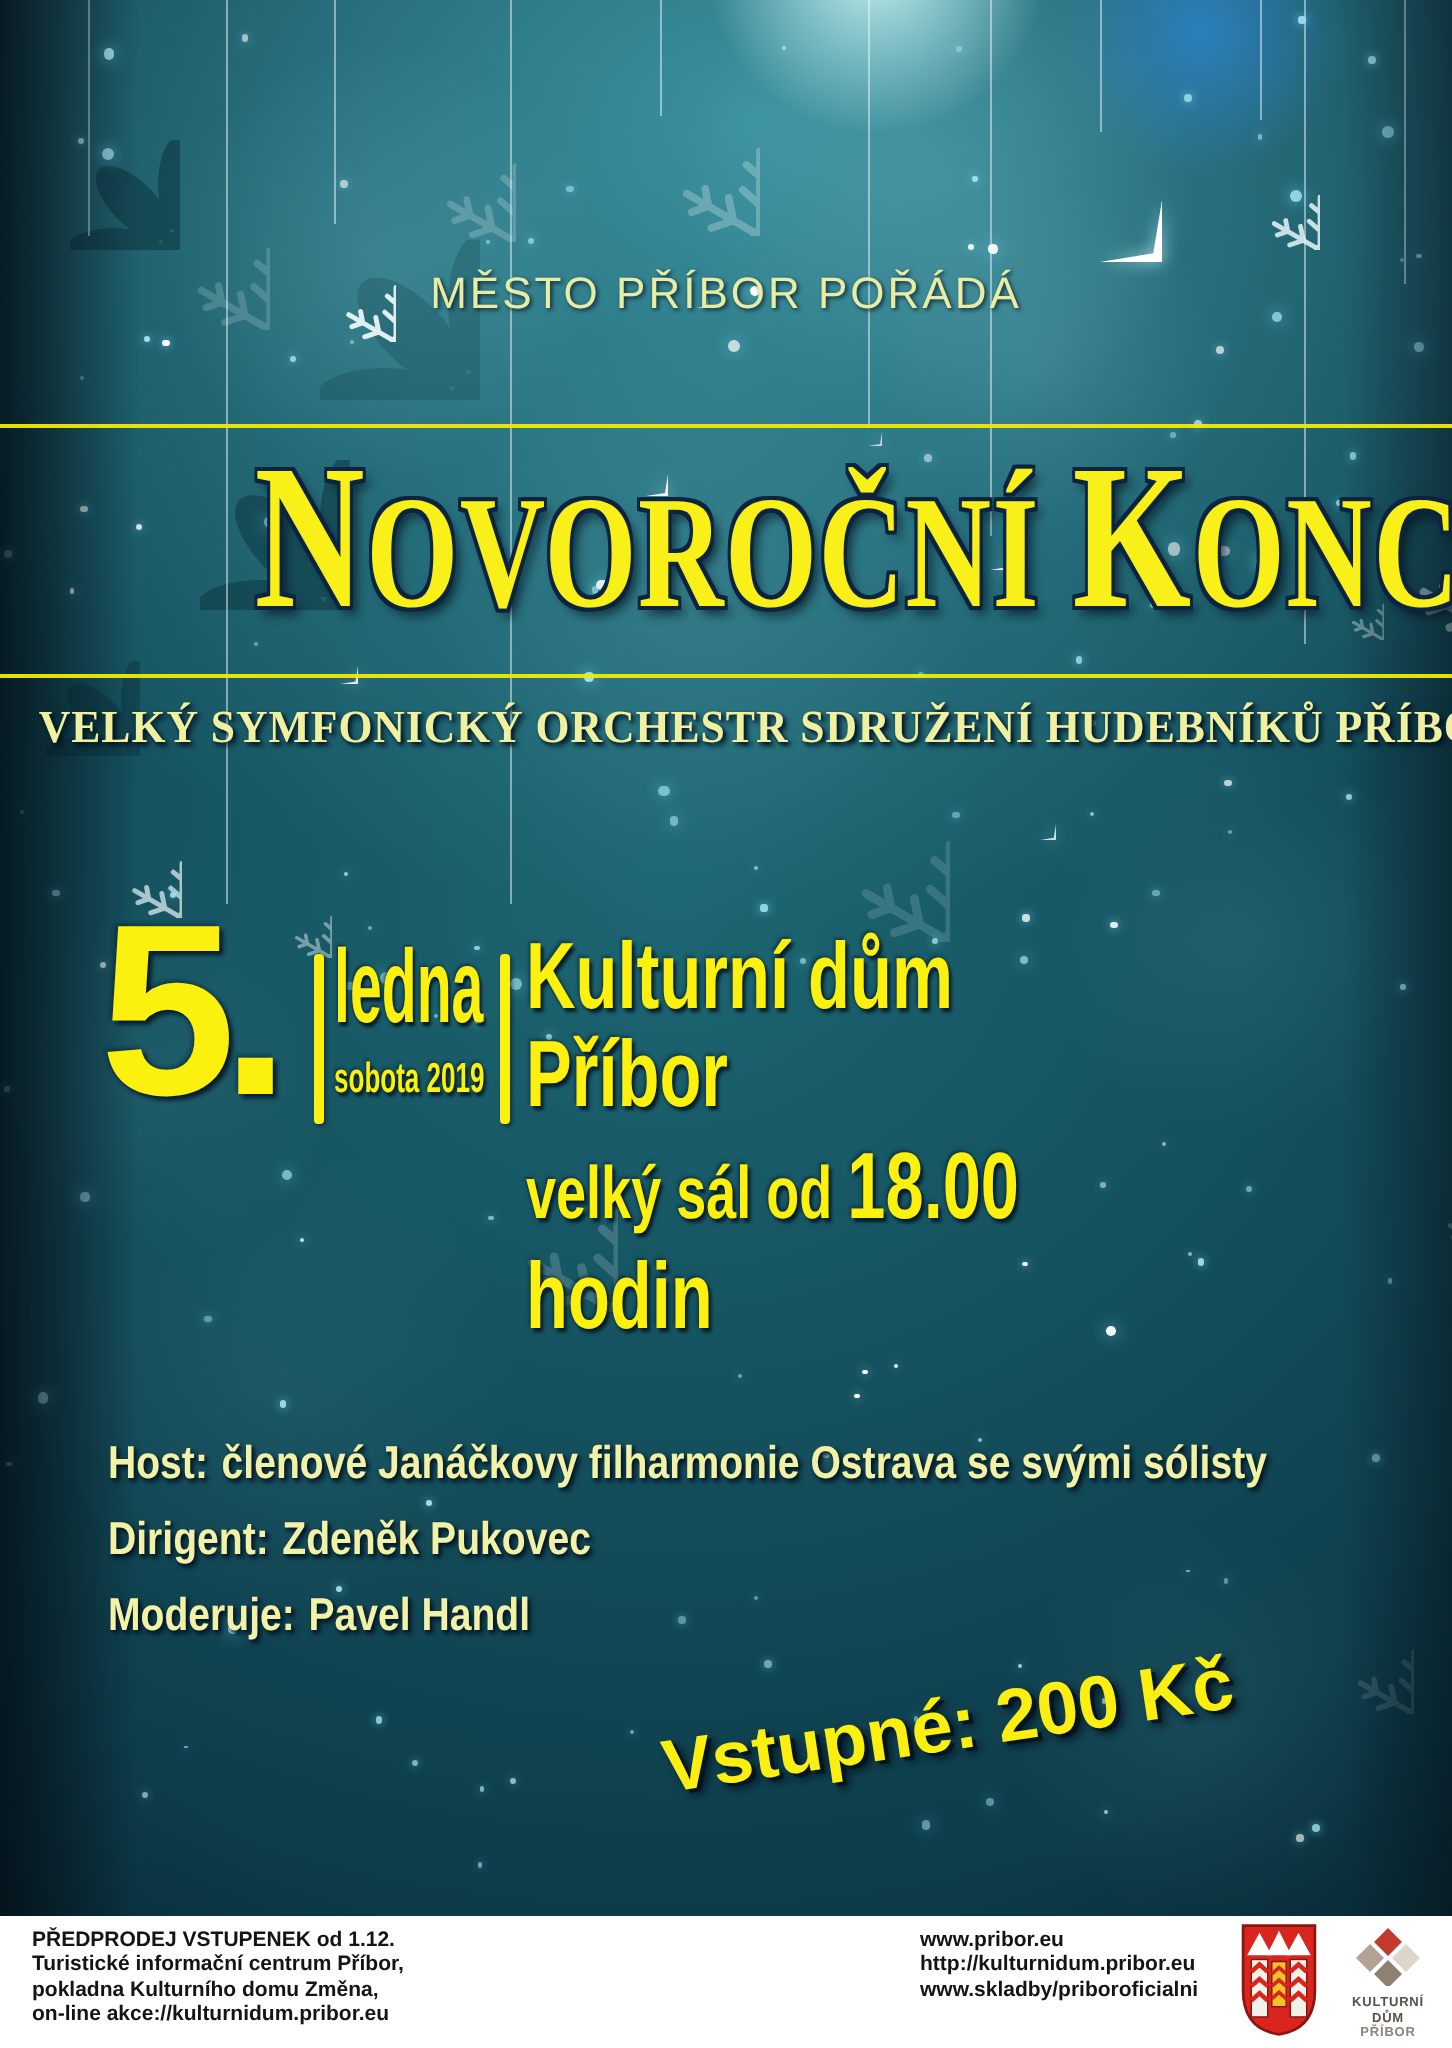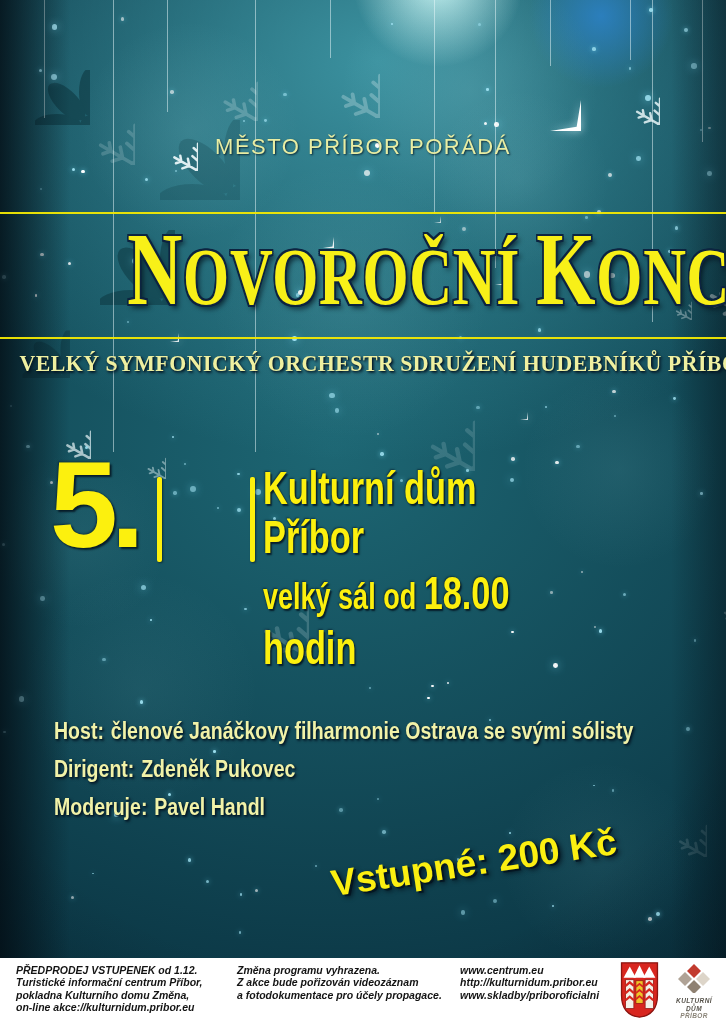--- a/index.html
+++ b/index.html
@@ -80,21 +80,21 @@
     text-shadow:1px 1px 2px rgba(4,20,34,.9),2px 2px 3px rgba(4,20,34,.7);
   }
   .credit-row .lbl{margin-right:8px;}
 
   .price{
     position:absolute;z-index:4;left:330px;top:842px;transform:rotate(-8.5deg);
     font-size:37px;font-weight:bold;color:#fbef11;white-space:nowrap;
     text-shadow:2px 2px 0 rgba(4,18,30,.8),3px 3px 5px rgba(2,10,20,.8);
   }
 
-  .footer{position:absolute;z-index:5;left:0;top:958px;width:726px;height:66px;background:#ffffff;font-style:italic;}
+  .footer{position:absolute;z-index:5;left:0;top:958px;width:726px;height:66px;background:#ffffff;}
   .f-col{position:absolute;top:6px;font-weight:bold;font-size:10.5px;line-height:12.4px;color:#141414;white-space:nowrap;}
   .f-col.c1{left:16px;}
   .f-col.c2{left:237px;}
   .f-col.c3{left:460px;}
   .shield{position:absolute;left:620px;top:3px;width:39px;height:58px;}
   .kd-logo{position:absolute;left:665px;top:5px;width:58px;text-align:center;}
   .kd-text{font-size:6.5px;font-weight:bold;line-height:7.6px;letter-spacing:.4px;color:#56524a;}
   .kd-text .lt{color:#8a8478;}
 </style>
 </head>
@@ -376,20 +376,24 @@
   </div>
   <div class="rule" style="top:337px"></div>
 
   <div class="txt subtitle">
     <span class="subtitle-scale">VELKÝ SYMFONICKÝ ORCHESTR SDRUŽENÍ HUDEBNÍKŮ PŘÍBOR</span>
   </div>
 
   <div class="date-row">
     <div class="day yellow-strong">5.</div>
     <div class="vbar b1"></div>
+    <div class="month-block">
+      <div><span class="month-name yellow-strong">ledna</span></div>
+      <div><span class="month-detail yellow-strong">sobota 2019</span></div>
+    </div>
     <div class="vbar b2"></div>
     <div class="venue-block">
       <div class="venue-name yellow-strong">Kulturní dům Příbor</div>
       <div class="venue-line2 yellow-strong">
         <span>velký sál od</span>
         <span class="venue-time">18.00 hodin</span>
       </div>
     </div>
   </div>
 
@@ -408,27 +412,22 @@
 
   <div class="price">Vstupné: 200 Kč</div>
 
   <div class="footer">
     <div class="f-col c1">
       <div>PŘEDPRODEJ VSTUPENEK od 1.12.</div>
       <div>Turistické informační centrum Příbor,</div>
       <div>pokladna Kulturního domu Změna,</div>
       <div>on-line akce://kulturnidum.pribor.eu</div>
     </div>
-    <div class="f-col c2">
-      <div>Změna programu vyhrazena.</div>
-      <div>Z akce bude pořizován videozáznam</div>
-      <div>a fotodokumentace pro účely propagace.</div>
-    </div>
     <div class="f-col c3">
-      <div>www.centrum.eu</div>
+      <div>www.pribor.eu</div>
       <div>http://kulturnidum.pribor.eu</div>
       <div>www.skladby/priboroficialni</div>
     </div>
 
     <svg class="shield" viewBox="0 0 38 56">
       <path d="M1.5 1.5 H36.5 V33 Q36.5 52 19 54.5 Q1.5 52 1.5 33 Z" fill="#d8261f" stroke="#8c1410" stroke-width="1.3"></path>
       <path d="M3.5 16 L9.5 5 L15.5 16 Z" fill="#ffffff"></path>
       <path d="M13 16 L19 4 L25 16 Z" fill="#ffffff"></path>
       <path d="M22.5 16 L28.5 5 L34.5 16 Z" fill="#ffffff"></path>
       <rect x="5.5" y="18" width="8" height="28" fill="#f3f1e8" stroke="#8c1410" stroke-width=".7"></rect>

